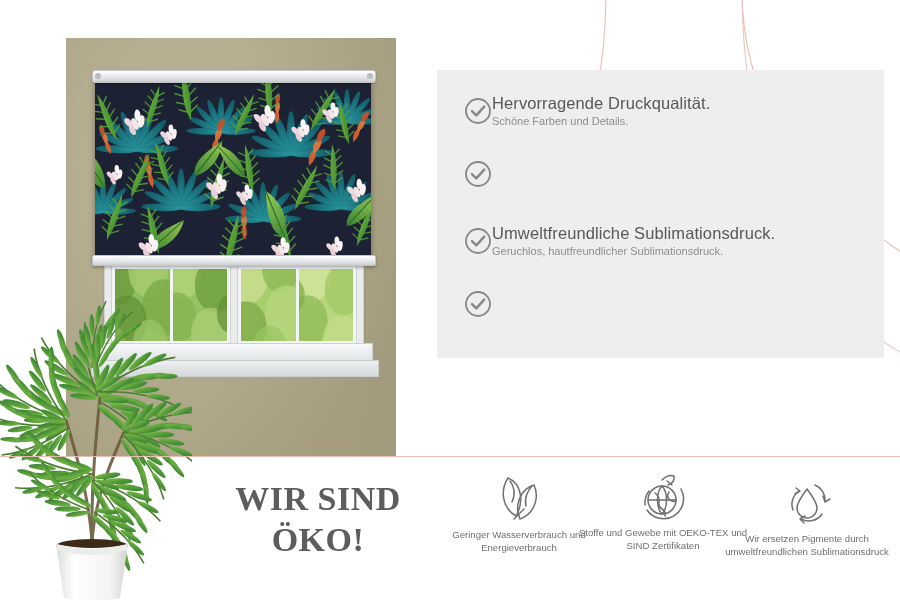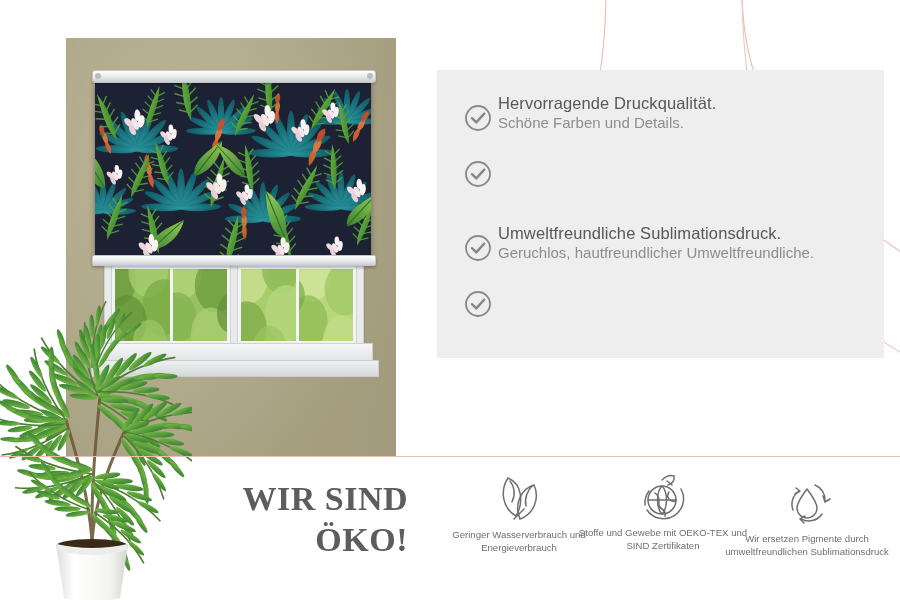--- a/index.html
+++ b/index.html
@@ -80,37 +80,37 @@
   
   .baseline{
     position:absolute;left:0;top:456px;width:900px;height:1px;background:#e8c0b3;
   }
 
   
   .panel{
     position:absolute;left:437px;top:70px;width:447px;height:288px;
     background:#eeeeee;
   }
-  .feature{position:absolute;left:27px;display:flex;align-items:flex-end;gap:6px;}
+  .feature{position:absolute;left:27px;display:flex;align-items:center;gap:0;}
   .f0{top:24px;} .f1{top:89px;} .f2{top:154px;} .f3{top:219px;}
   .check-icon{flex:0 0 auto;width:28px;height:28px;margin-top:1px;}
   .f-text{padding-top:1px;}
   .f-title{
     font-size:16.5px;color:#58585a;letter-spacing:.1px;line-height:1.05;
     white-space:nowrap;font-weight:400;
   }
   .f-sub{
-    font-size:15px;color:#8d8d8f;margin-top:3px;line-height:1.1;
+    font-size:11px;color:#8d8d8f;margin-top:3px;line-height:1.1;
     white-space:nowrap;
   }
 
   
   .eco{position:absolute;left:0;top:462px;width:900px;height:138px;}
   .eco-title{
-    position:absolute;left:228px;top:16px;width:180px;text-align:right;
+    position:absolute;left:228px;top:16px;width:180px;text-align:center;
     font-family:"Liberation Serif", serif;font-weight:700;
     font-size:34px;line-height:1.22;color:#5d5d5f;letter-spacing:.5px;
   }
   .eco-item{position:absolute;width:170px;text-align:center;}
   .e0{left:434px;top:8px;}
   .e1{left:578px;top:6px;}
   .e2{left:722px;top:12px;}
   .eco-ic{height:56px;display:flex;align-items:center;justify-content:center;}
   .eco-cap{
     font-size:9.6px;color:#6f6f71;line-height:1.38;margin-top:2px;
@@ -413,21 +413,21 @@
       </svg>
     </div>
 
     <div class="feature f2">
       <svg class="check-icon" viewBox="0 0 28 28">
         <circle cx="14" cy="14" r="12" fill="none" stroke="#87878a" stroke-width="1.8"></circle>
         <path d="M8 14.2 L12.3 18.4 L20.2 9.6" fill="none" stroke="#87878a" stroke-width="2.4" stroke-linecap="round" stroke-linejoin="round"></path>
       </svg>
       <div class="f-text">
         <div class="f-title">Umweltfreundliche Sublimationsdruck.</div>
-        <div class="f-sub">Geruchlos, hautfreundlicher Umweltfreundliche.</div>
+        <div class="f-sub">Geruchlos, hautfreundlicher Sublimationsdruck.</div>
       </div>
     </div>
 
     <div class="feature f3">
       <svg class="check-icon" viewBox="0 0 28 28">
         <circle cx="14" cy="14" r="12" fill="none" stroke="#87878a" stroke-width="1.8"></circle>
         <path d="M8 14.2 L12.3 18.4 L20.2 9.6" fill="none" stroke="#87878a" stroke-width="2.4" stroke-linecap="round" stroke-linejoin="round"></path>
       </svg>
     </div>
 

